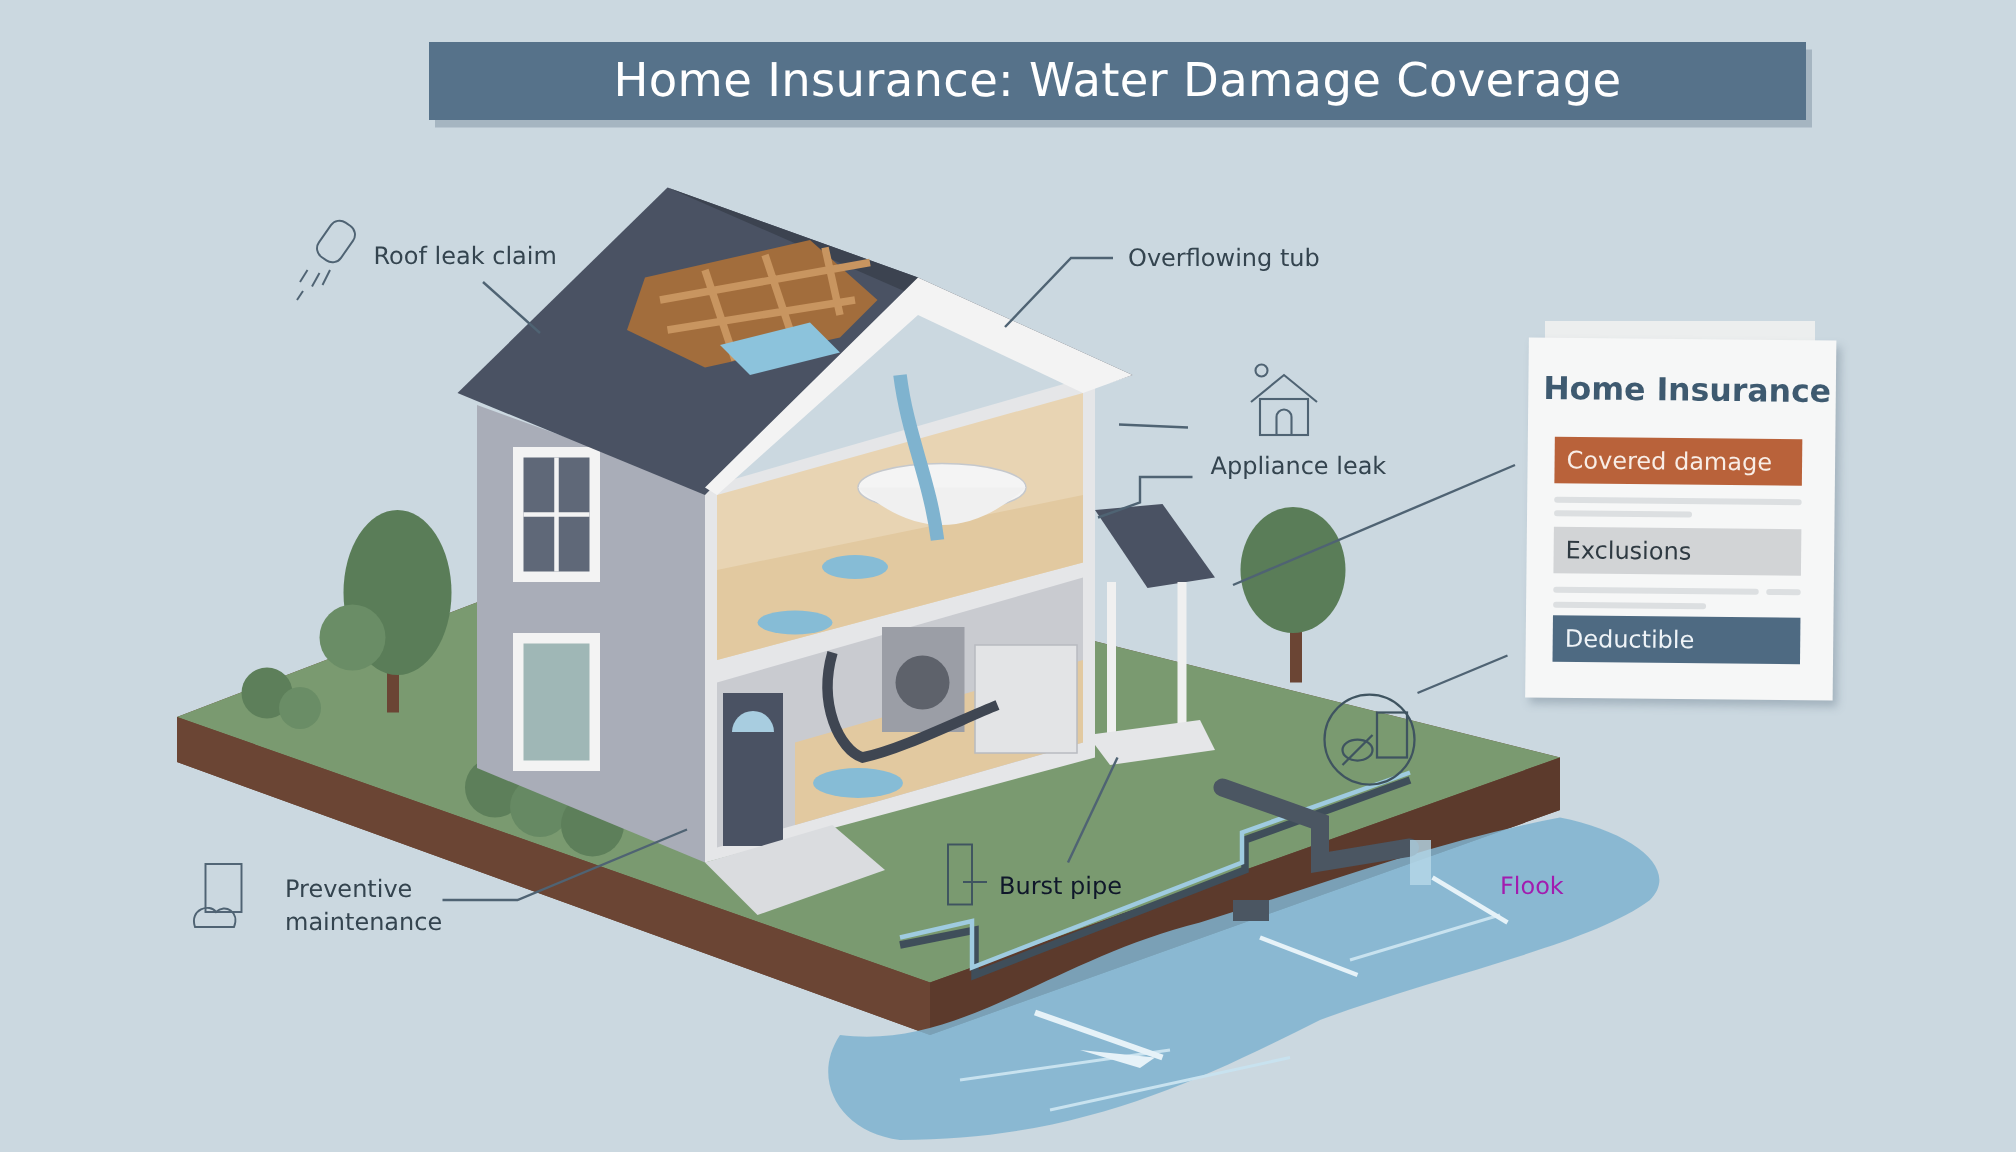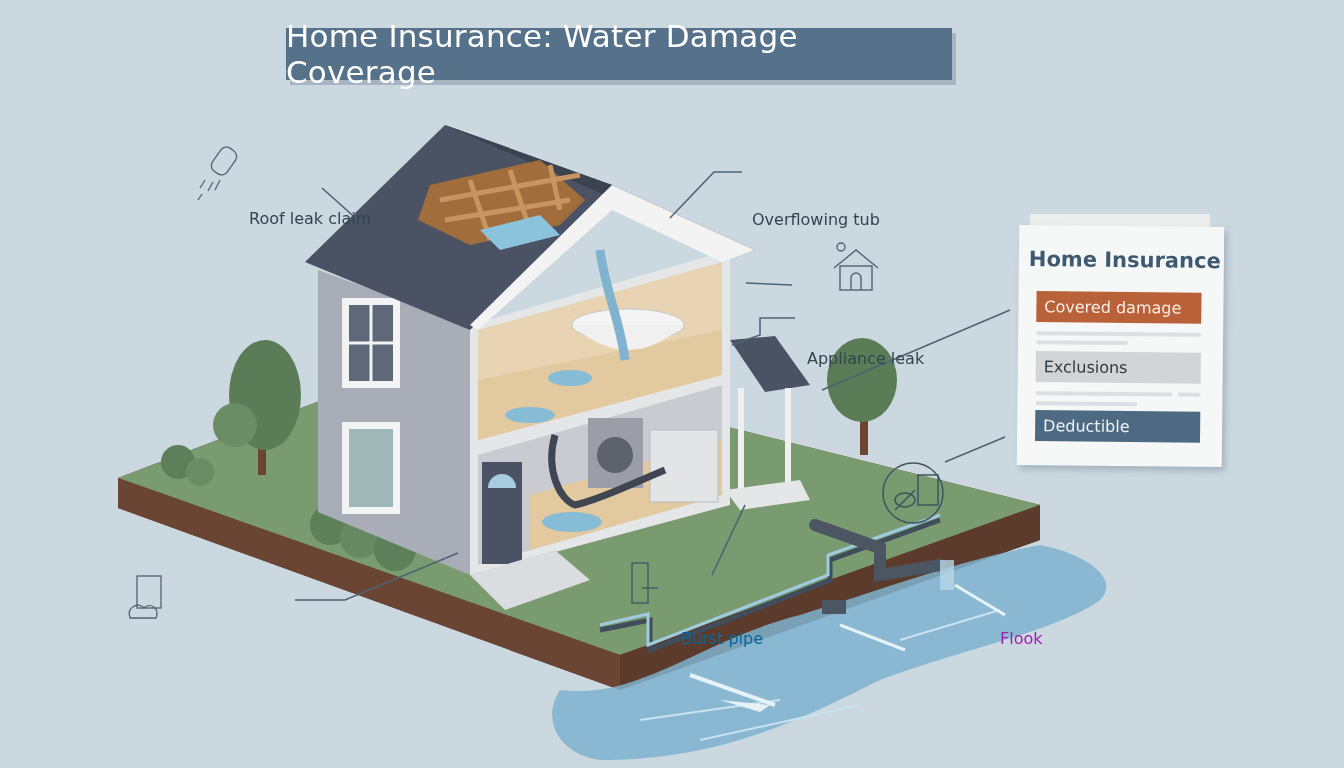--- a/index.html
+++ b/index.html
@@ -1,25 +1,25 @@
 <!DOCTYPE html>
 <html><head>
 <meta charset="utf-8">
 <style>
   * { box-sizing: border-box; margin: 0; padding: 0; }
   html, body { width: 1344px; height: 768px; overflow: hidden; }
   body { background: #cbd8e0; font-family: "DejaVu Sans", sans-serif; position: relative; color: #34444f; }
   .stage { position: absolute; inset: 0; }
   .title-banner {
-    position: absolute; left: 286px; top: 28px; width: 666px; height: 52px;
+    position: absolute; left: 286px; top: 28px; width: 918px; height: 52px;
     background: #56728a; box-shadow: 4px 5px 0 rgba(120,140,155,0.45);
     display: flex; align-items: center; justify-content: center;
   }
   .title-banner span { color: #fff; font-size: 31px; font-weight: 500; letter-spacing: 0.2px; }
-  .label { position: absolute; font-size: 16px; color: #34444f; white-space: nowrap; line-height: 1.35; margin-top: 48px; }
+  .label { position: absolute; font-size: 16px; color: #34444f; white-space: nowrap; line-height: 1.35; }
   .label.light { color: #a21caf; }
   .doc {
     position: absolute; left: 1018px; top: 226px; width: 205px; height: 240px;
     background: #f6f7f7; box-shadow: 3px 4px 6px rgba(90,110,125,0.35);
     transform: rotate(0.6deg);
   }
   .doc-back { position: absolute; left: 1030px; top: 214px; width: 180px; height: 30px; background: #eceeee; }
   .doc-title { position: absolute; left: 10px; top: 22px; font-size: 21px; font-weight: bold; color: #3e5a70; white-space: nowrap; }
   .doc-row { position: absolute; left: 18px; width: 165px; height: 31px; display: flex; align-items: center; padding-left: 8px; font-size: 16px; }
   .doc-row.covered { top: 66px; background: #b9623a; color: #f8ede6; }
@@ -167,21 +167,25 @@
     </g>
   </svg>
 
   <div class="title-banner">
     <span>Home Insurance: Water Damage Coverage</span>
   </div>
 
   <div class="label" style="left:249px; top:160px;">Roof leak claim</div>
   <div class="label" style="left:752px; top:161px;">Overflowing tub</div>
   <div class="label" style="left:807px; top:300px;text-align:center;">Appliance leak</div>
-  <div class="label" style="left:681px; top:580px; color:#0369a1;">Burst pipe</div>
+  <div class="label" style="left:190px; top:582px;">
+    <div>Preventive</div>
+    <div>maintenance</div>
+  </div>
+  <div class="label" style="left:666px; top:580px; color:#0f172a;">Burst pipe</div>
   <div class="label light" style="left:1000px; top:580px;">Flook</div>
 
   <div class="doc-back"></div>
   <div class="doc">
     <div class="doc-title">Home Insurance</div>
     <div class="doc-row covered">Covered damage</div>
     <div class="doc-line" style="left:18px; top:106px; width:165px;"></div>
     <div class="doc-line" style="left:18px; top:115px; width:92px;"></div>
     <div class="doc-row excl">Exclusions</div>
     <div class="doc-line" style="left:18px; top:166px; width:137px;"></div>

